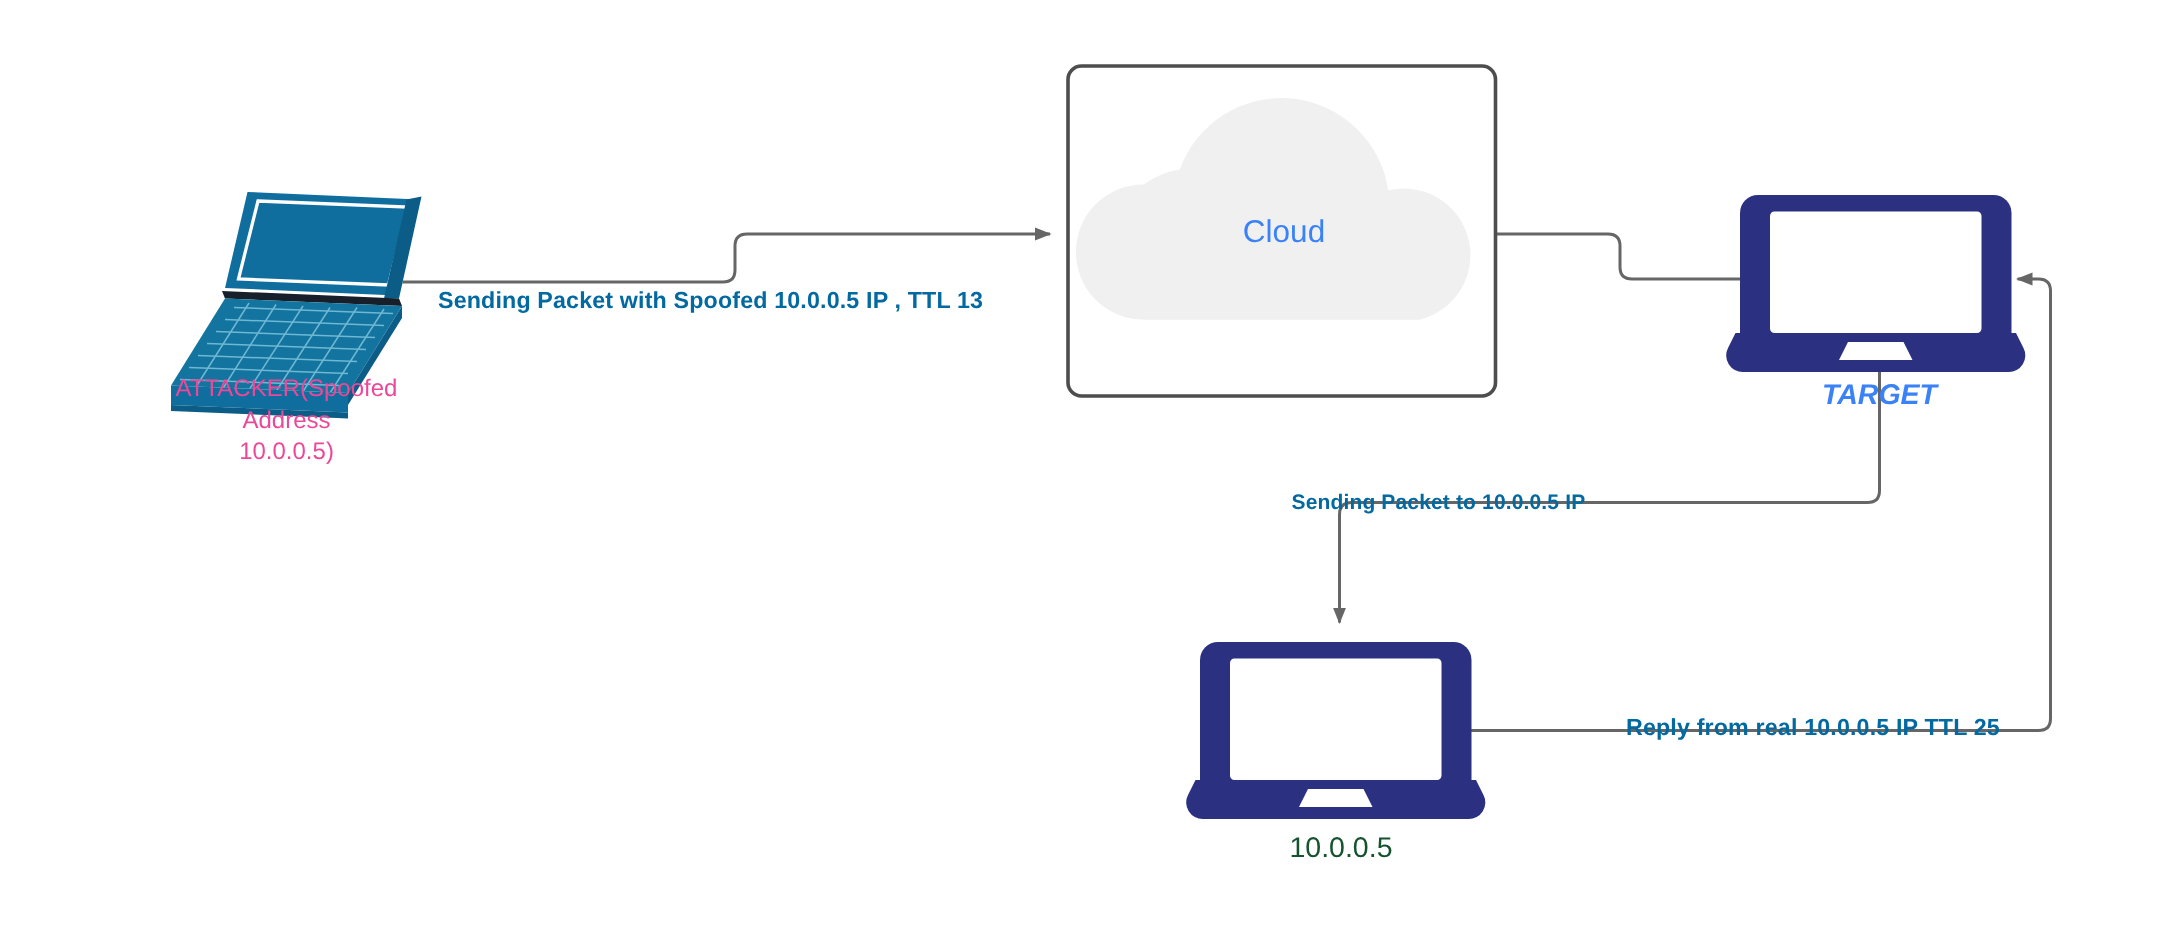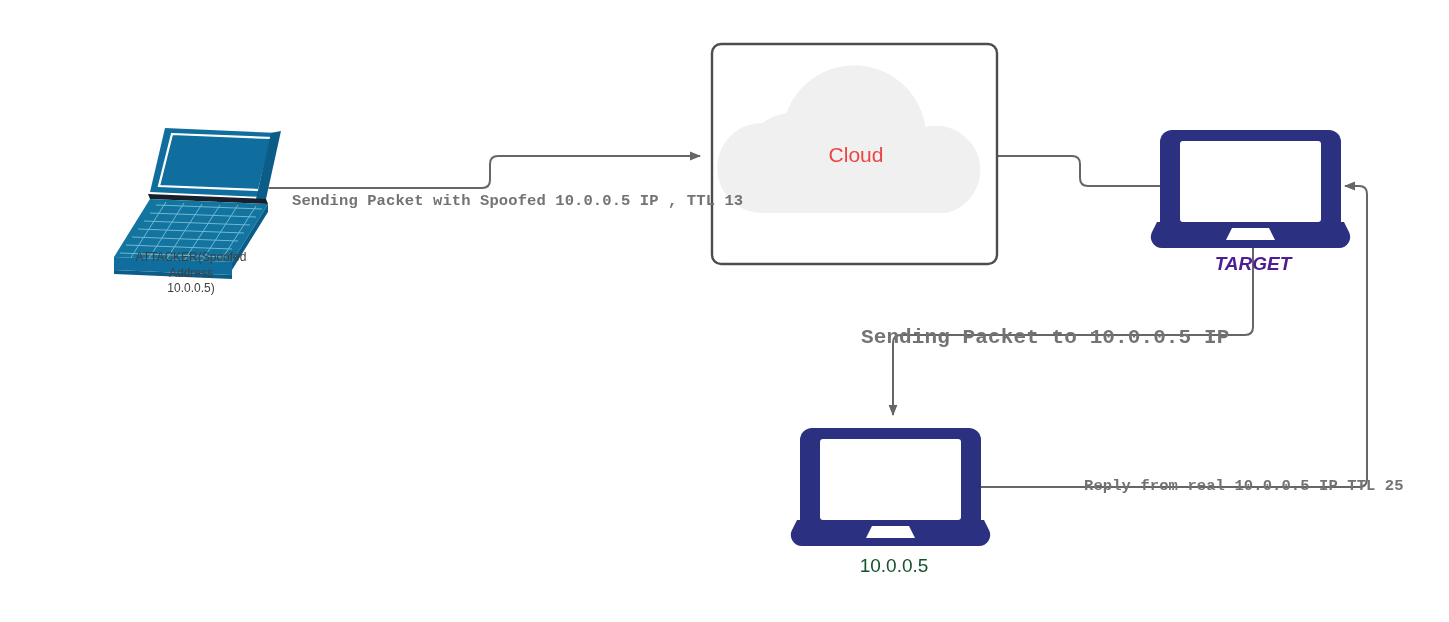--- a/index.html
+++ b/index.html
@@ -29,54 +29,54 @@
     position: absolute;
     text-align: center;
     color: #1a1a1a;
     font-family: "Liberation Sans", sans-serif;
     white-space: pre-line;
     line-height: 1.30;
     pointer-events: none;
   }
   .edge-label {
     position: absolute;
-    font-family: Liberation Mono, monospace;
+    font-family: Liberation Sans, sans-serif;
     font-weight: bold;
-    color: #737373;
+    color: #0369a1;
     white-space: nowrap;
     letter-spacing: 0.1px;
   }
   #attacker-caption {
     left: 60px; top: 250px;
     width: 262px;
-    font-size: 12px;
-    color: #404040;
+    font-size: 16px;
+    color: #ec4899;
   }
   #cloud-caption {
     left: 756px; top: 141px;
     width: 200px;
     font-size: 21px;
-    color: #ef4444;
+    color: #3b82f6;
   }
   #target-caption {
     left: 1168px; top: 252px;
     width: 170px;
     font-size: 19px;
     font-weight: bold;
     font-style: italic;
-    color: #4c1d95;
+    color: #3b82f6;
   }
   #victim-caption {
     left: 808px; top: 554px;
     width: 172px;
     font-size: 19px;
     color: #14532d;
   }
   #label-spoofed-packet { left: 292px; top: 192px; font-size: 15.5px; }
-  #label-to-victim      { left: 861px; top: 326px; font-size: 21px; }
+  #label-to-victim      { left: 861px; top: 326px; font-size: 14px; }
   #label-reply          { left: 1084px; top: 477px; font-size: 15.5px; }
 </style>
 </head>
 <body>
 
 <div id="diagram-root">
 
   <svg class="layer" viewBox="0 0 1449 622" xmlns="http://www.w3.org/2000/svg">
     <defs>
       <marker id="arrowEnd" markerWidth="12" markerHeight="12" refX="10" refY="5" orient="auto" markerUnits="userSpaceOnUse">

